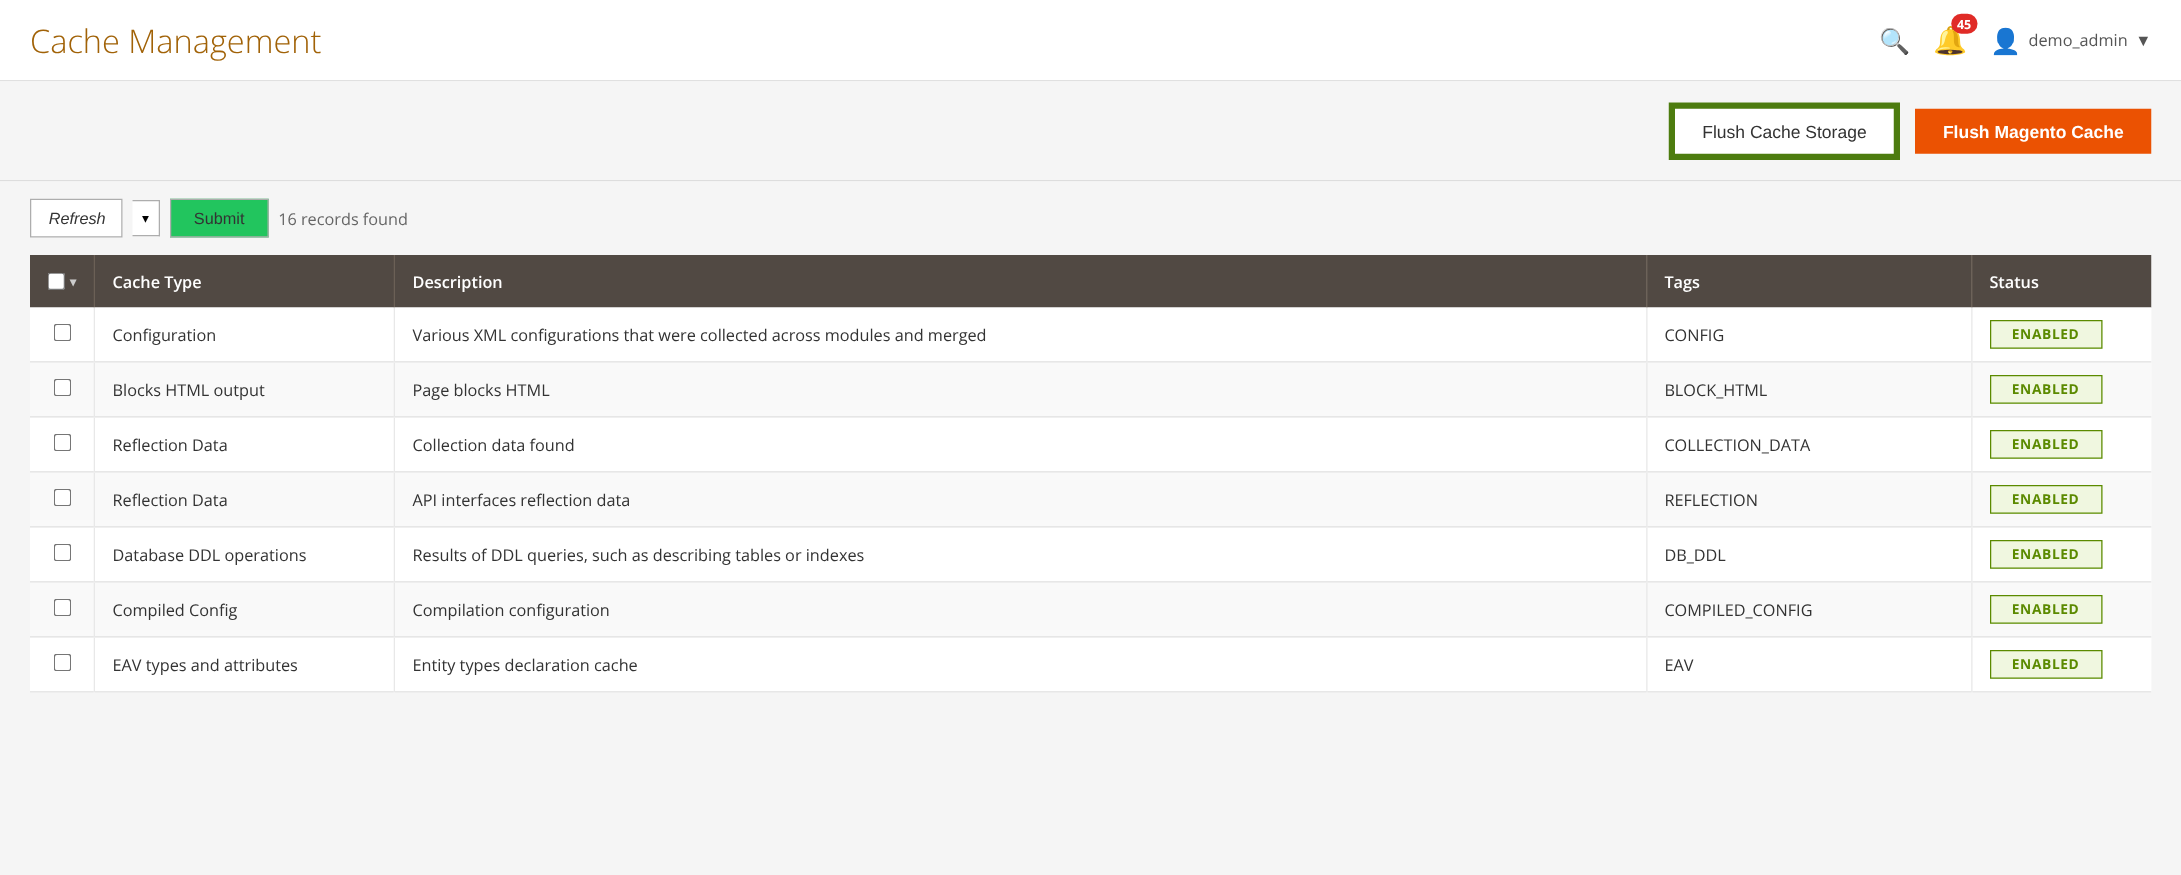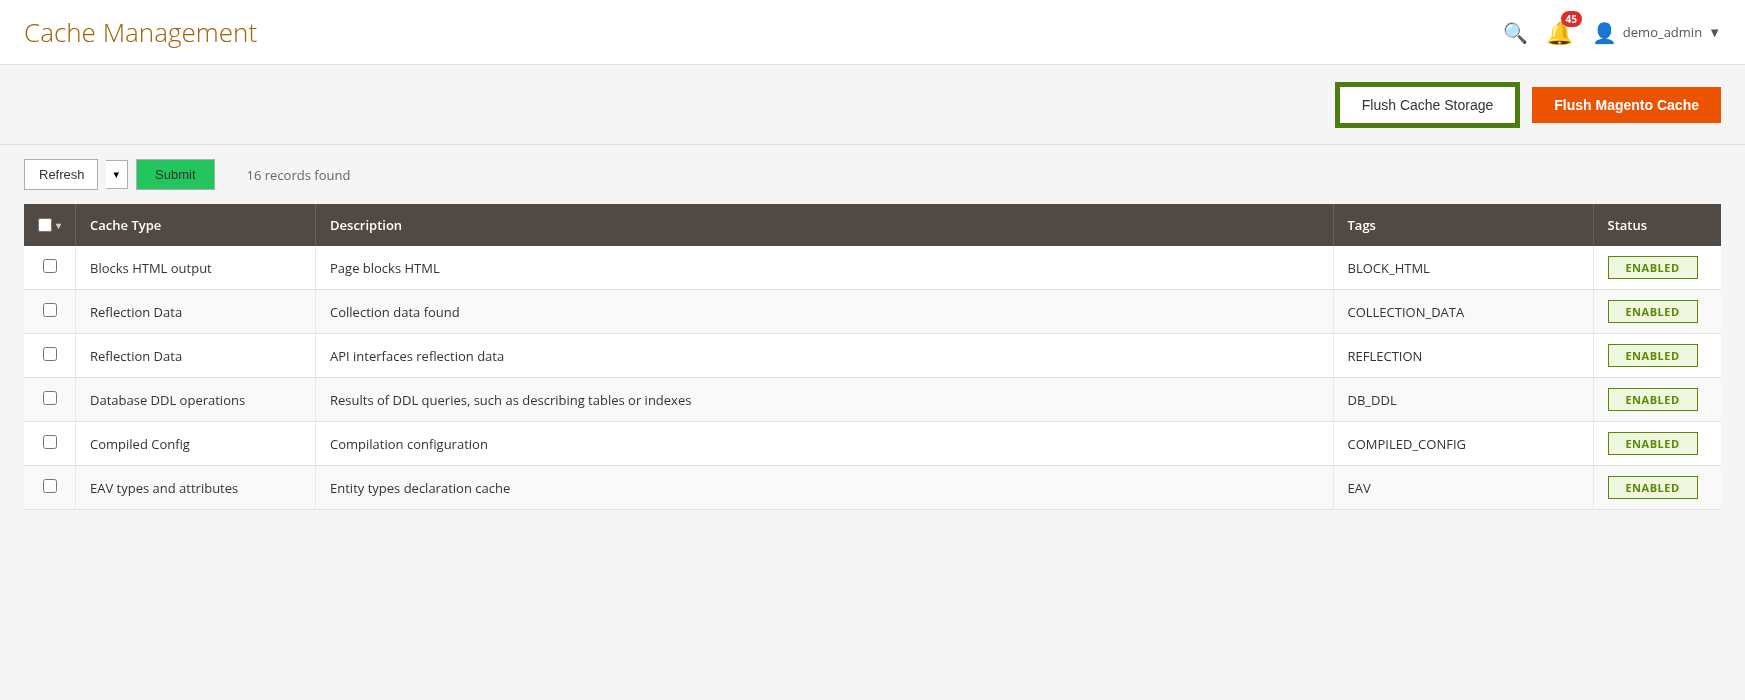--- a/index.html
+++ b/index.html
@@ -103,20 +103,21 @@
     .btn-refresh {
       background: #fff;
       border: 1px solid #adadad;
       color: #333;
       padding: 7px 14px;
       font-size: 13px;
       cursor: pointer;
       display: flex;
       align-items: center;
       gap: 0;
+      font-style: italic;
     }
     .btn-refresh-main {
       border-right: 1px solid #adadad;
       padding-right: 12px;
     }
     .btn-refresh-arrow {
       padding: 7px 8px;
       border: 1px solid #adadad;
       border-left: none;
       background: #fff;
@@ -127,21 +128,21 @@
       background: #22c55e;
       border: 1px solid #adadad;
       color: #333;
       padding: 7px 18px;
       font-size: 13px;
       cursor: pointer;
     }
     .records-count {
       color: #666;
       font-size: 13px;
-      margin-left: 24px;
+      margin-left: 0;
     }
 
     
     .table-wrap {
       padding: 0 24px 24px 24px;
     }
     table {
       width: 100%;
       border-collapse: collapse;
       background: #fff;
@@ -214,21 +215,21 @@
     }
     .status-badge.enabled {
       border-color: #5b8a00;
       color: #5b8a00;
       background: #f0f7e0;
     }
 
     .col-type { width: 240px; }
     .col-desc { min-width: 500px; }
     .col-tags { width: 260px; }
-    .col-status { width: 128px; }
+    .col-status { width: 144px; }
   </style>
 </head>
 <body>
 
 <div class="top-bar">
   <h1 class="page-title">Cache Management</h1>
   <div class="top-bar-right">
     <div class="search-icon-wrap">
       <span>🔍</span>
     </div>
@@ -266,20 +267,31 @@
             <span class="th-arrow">▾</span>
           </div>
         </th>
         <th class="col-type">Cache Type</th>
         <th class="col-desc">Description</th>
         <th class="col-tags">Tags</th>
         <th class="col-status">Status</th>
       </tr>
     </thead>
     <tbody id="table-body">
+    <tr>
+      <td class="td-checkbox">
+        <input type="checkbox" style="">
+      </td>
+      <td class="col-type">Configuration</td>
+      <td class="col-desc">Various XML configurations that were collected across modules and merged</td>
+      <td class="col-tags">CONFIG</td>
+      <td class="col-status">
+        <span class="status-badge enabled">ENABLED</span>
+      </td>
+    </tr>
         <tr>
       <td class="td-checkbox">
         <input type="checkbox" style="">
       </td>
       <td class="col-type">Blocks HTML output</td>
       <td class="col-desc">Page blocks HTML</td>
       <td class="col-tags">BLOCK_HTML</td>
       <td class="col-status">
         <span class="status-badge enabled">ENABLED</span>
       </td>

